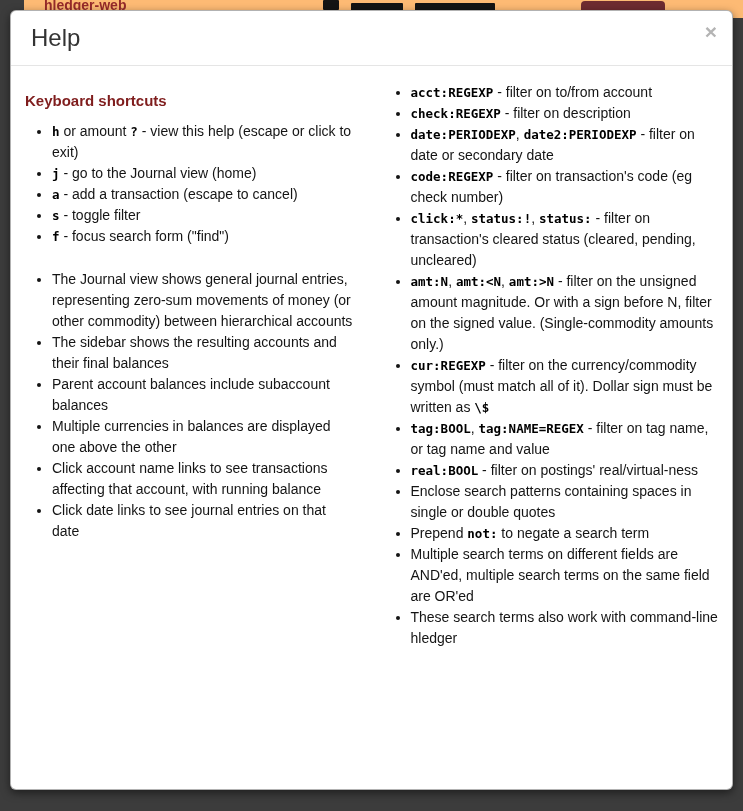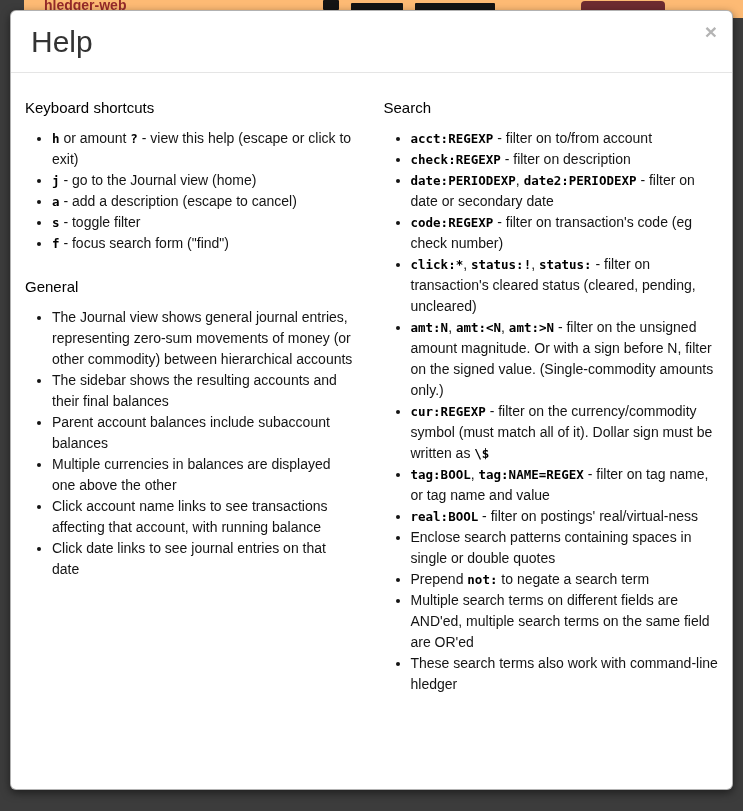--- a/index.html
+++ b/index.html
@@ -49,21 +49,21 @@
     z-index: 2;
     overflow: hidden;
   }
   .modal-header {
     position: relative;
     padding: 13px 16px 12px 20px;
     border-bottom: 1px solid #e5e5e5;
   }
   .modal-title {
     margin: 0;
-    font-size: 30px;
+    font-size: 24px;
     font-weight: 500;
     color: #333333;
     line-height: 1.2;
   }
   .close-btn {
     position: absolute; right: 15px; top: 10px;
     font-size: 21px; font-weight: bold;
     color: #b4b4b4;
     line-height: 1;
     cursor: pointer;
@@ -75,22 +75,22 @@
     font-size: 14px;
     line-height: 21px;
     color: #141414;
   }
   .col { width: 50%; }
   .col-left  { padding-right: 18px; }
   .col-right { padding-left: 12px; }
 
   .sec-heading {
     font-size: 15px;
-    font-weight: normal;
-    color: #000000;
+    font-weight: bold;
+    color: #7f1d1d;
     margin: 8px 0 10px 0;
   }
   .help-list {
     margin: 0 0 22px 0;
     padding-left: 27px;
     list-style-type: disc;
   }
   .help-list li { margin: 0; padding: 0; }
 
   code {
@@ -115,36 +115,34 @@
   <div class="modal-header">
     <span class="close-btn">×</span>
     <h2 class="modal-title">Help</h2>
   </div>
   <div class="modal-body">
     <div class="col col-left">
       <div class="sec-heading">Keyboard shortcuts</div>
       <ul class="help-list">
           <li><code>h</code><span> or amount </span><code>?</code><span> - view this help (escape or click to exit)</span></li>
           <li><code>j</code><span> - go to the Journal view (home)</span></li>
-          <li><code>a</code><span> - add a description (escape to cancel)</span></li>
+          <li><code>a</code><span> - add a transaction (escape to cancel)</span></li>
           <li><code>s</code><span> - toggle filter</span></li>
           <li><code>f</code><span> - focus search form ("find")</span></li>
         </ul>
-      <div class="sec-heading">General</div>
       <ul class="help-list">
           <li><span>The Journal view shows general journal entries, representing zero-sum movements of money (or other commodity) between hierarchical accounts</span></li>
           <li><span>The sidebar shows the resulting accounts and their final balances</span></li>
           <li><span>Parent account balances include subaccount balances</span></li>
           <li><span>Multiple currencies in balances are displayed one above the other</span></li>
           <li><span>Click account name links to see transactions affecting that account, with running balance</span></li>
           <li><span>Click date links to see journal entries on that date</span></li>
         </ul>
     </div>
     <div class="col col-right">
-      <div class="sec-heading">Search</div>
       <ul class="help-list">
           <li><code>acct:REGEXP</code><span> - filter on to/from account</span></li>
           <li><code>check:REGEXP</code><span> - filter on description</span></li>
           <li><code>date:PERIODEXP</code><span>, </span><code>date2:PERIODEXP</code><span> - filter on date or secondary date</span></li>
           <li><code>code:REGEXP</code><span> - filter on transaction's code (eg check number)</span></li>
           <li><code>click:*</code><span>, </span><code>status:!</code><span>, </span><code>status:</code><span> - filter on transaction's cleared status (cleared, pending, uncleared)</span></li>
           <li><code>amt:N</code><span>, </span><code>amt:&lt;N</code><span>, </span><code>amt:&gt;N</code><span> - filter on the unsigned amount magnitude. Or with a sign before N, filter on the signed value. (Single-commodity amounts only.)</span></li>
           <li><code>cur:REGEXP</code><span> - filter on the currency/commodity symbol (must match all of it). Dollar sign must be written as </span><code>\$</code></li>
           <li><code>tag:BOOL</code><span>, </span><code>tag:NAME=REGEX</code><span> - filter on tag name, or tag name and value</span></li>
           <li><code>real:BOOL</code><span> - filter on postings' real/virtual-ness</span></li>

